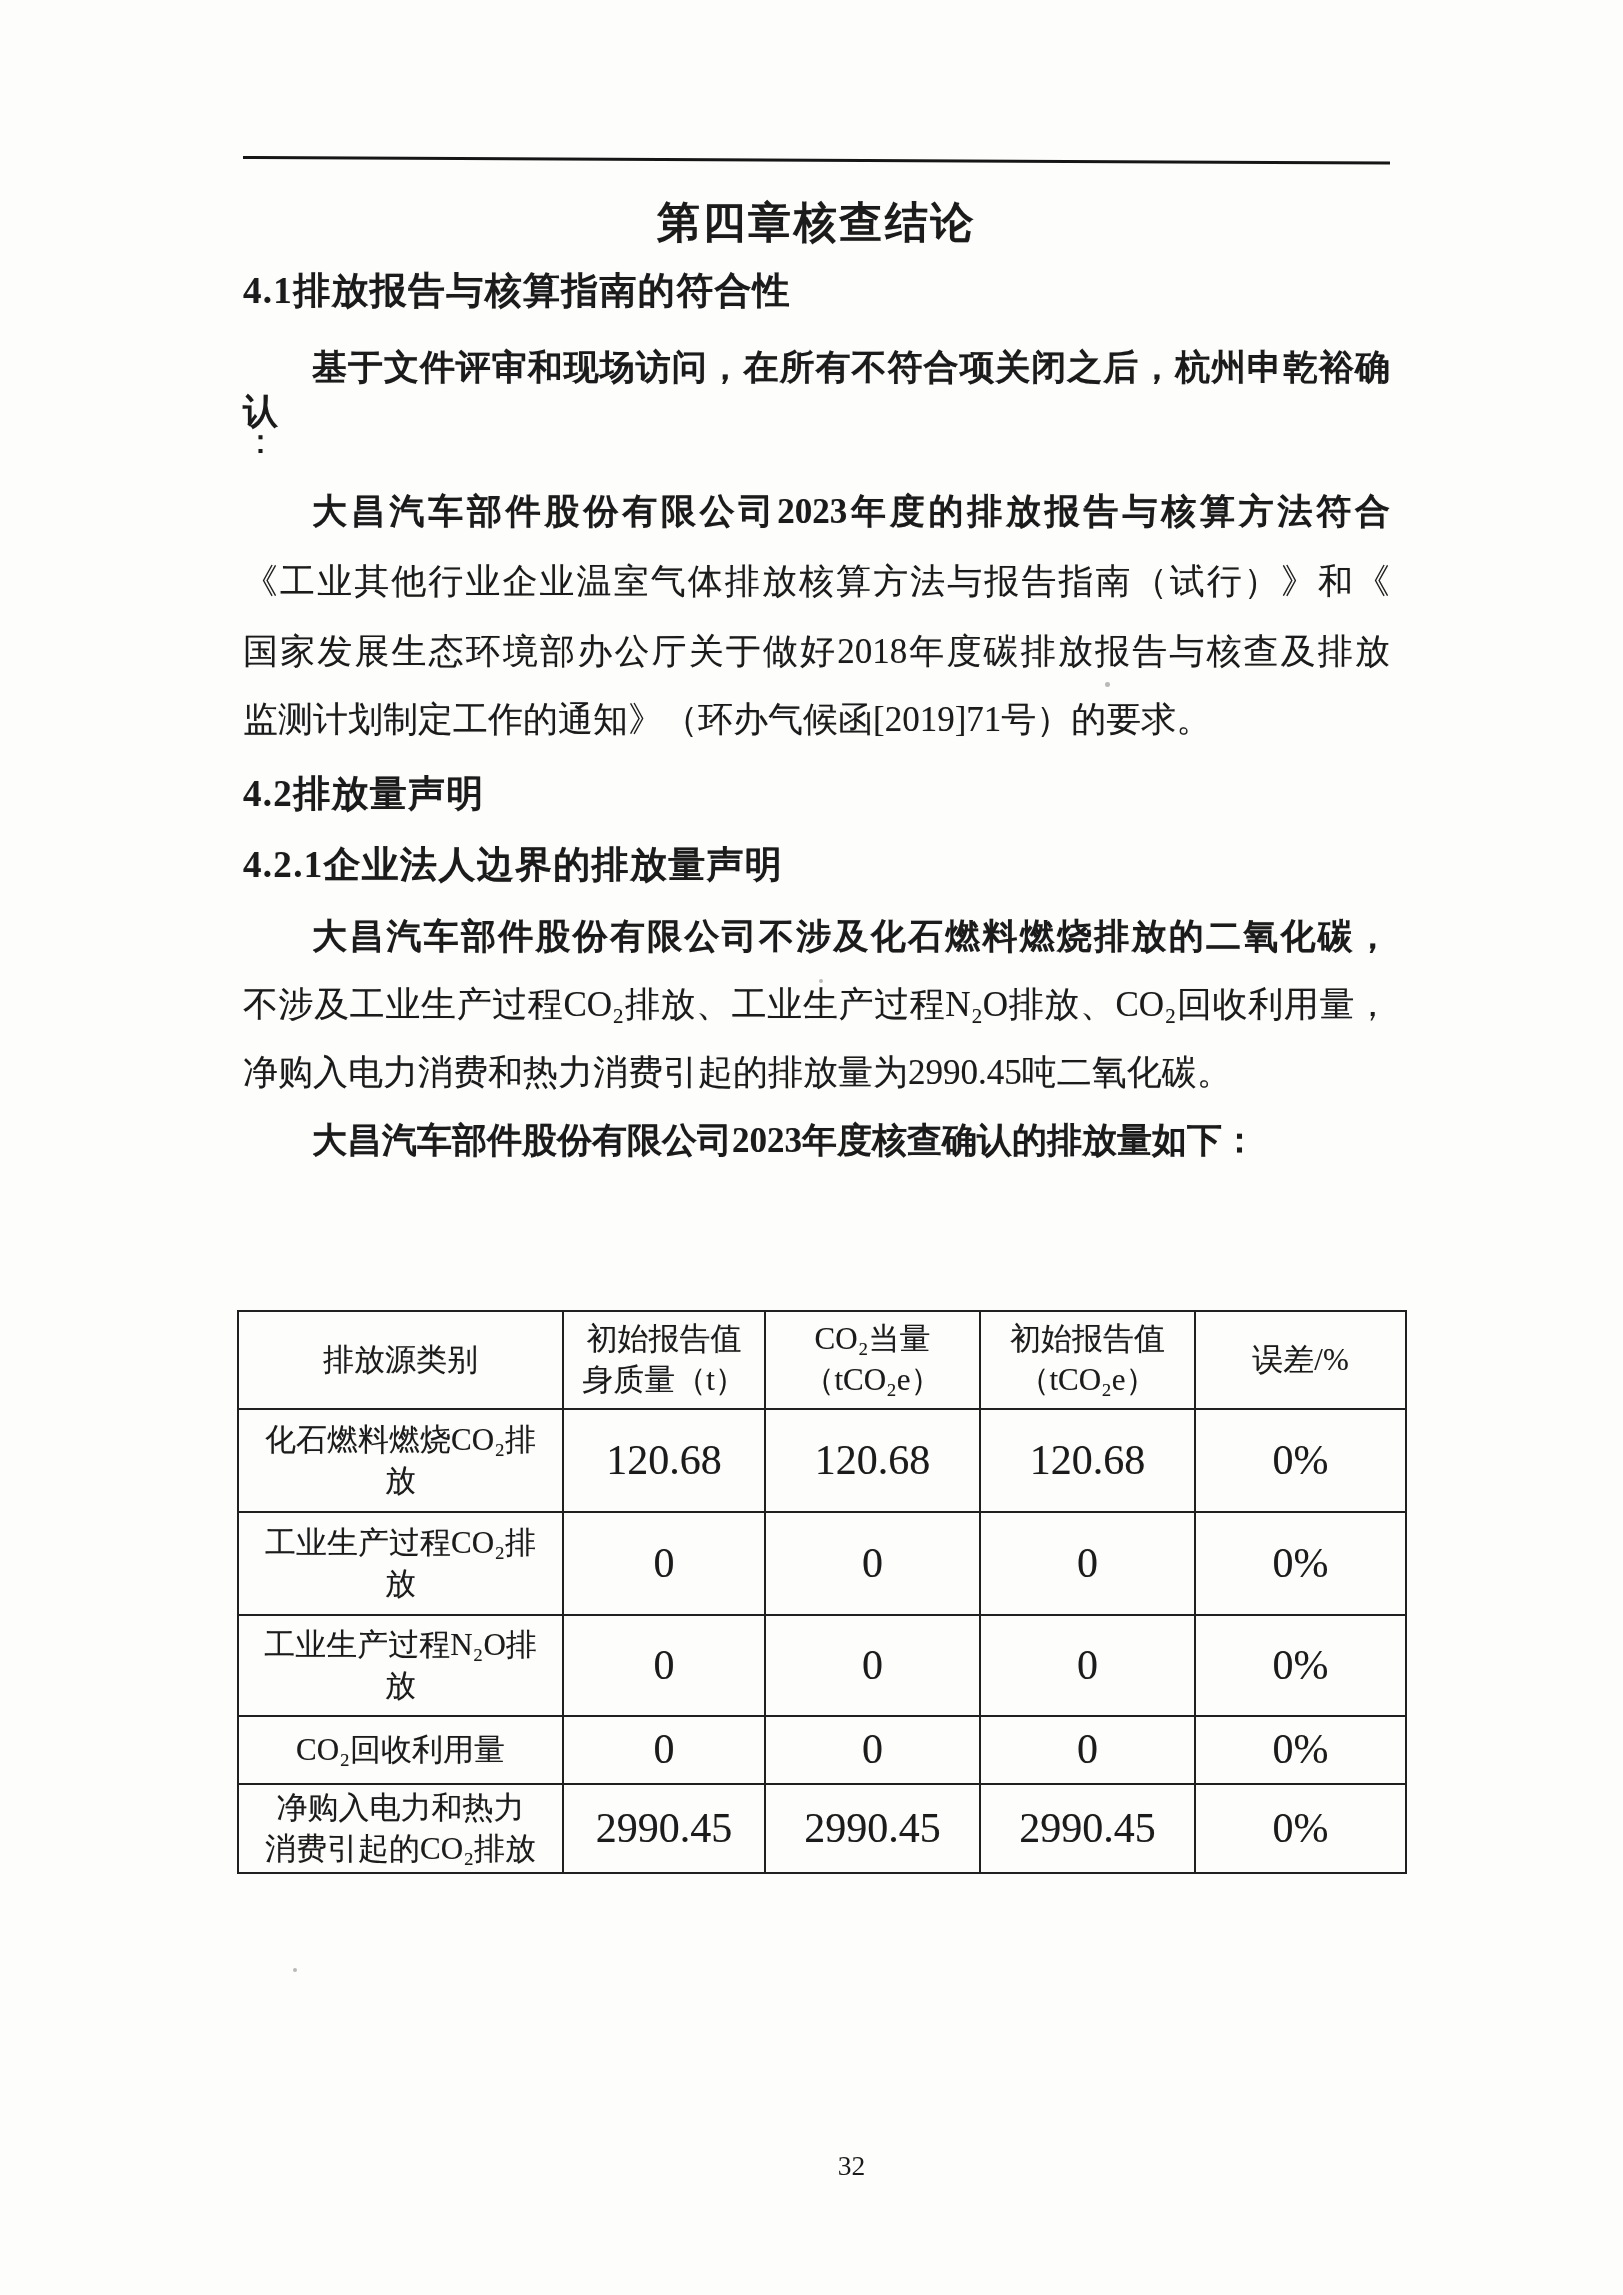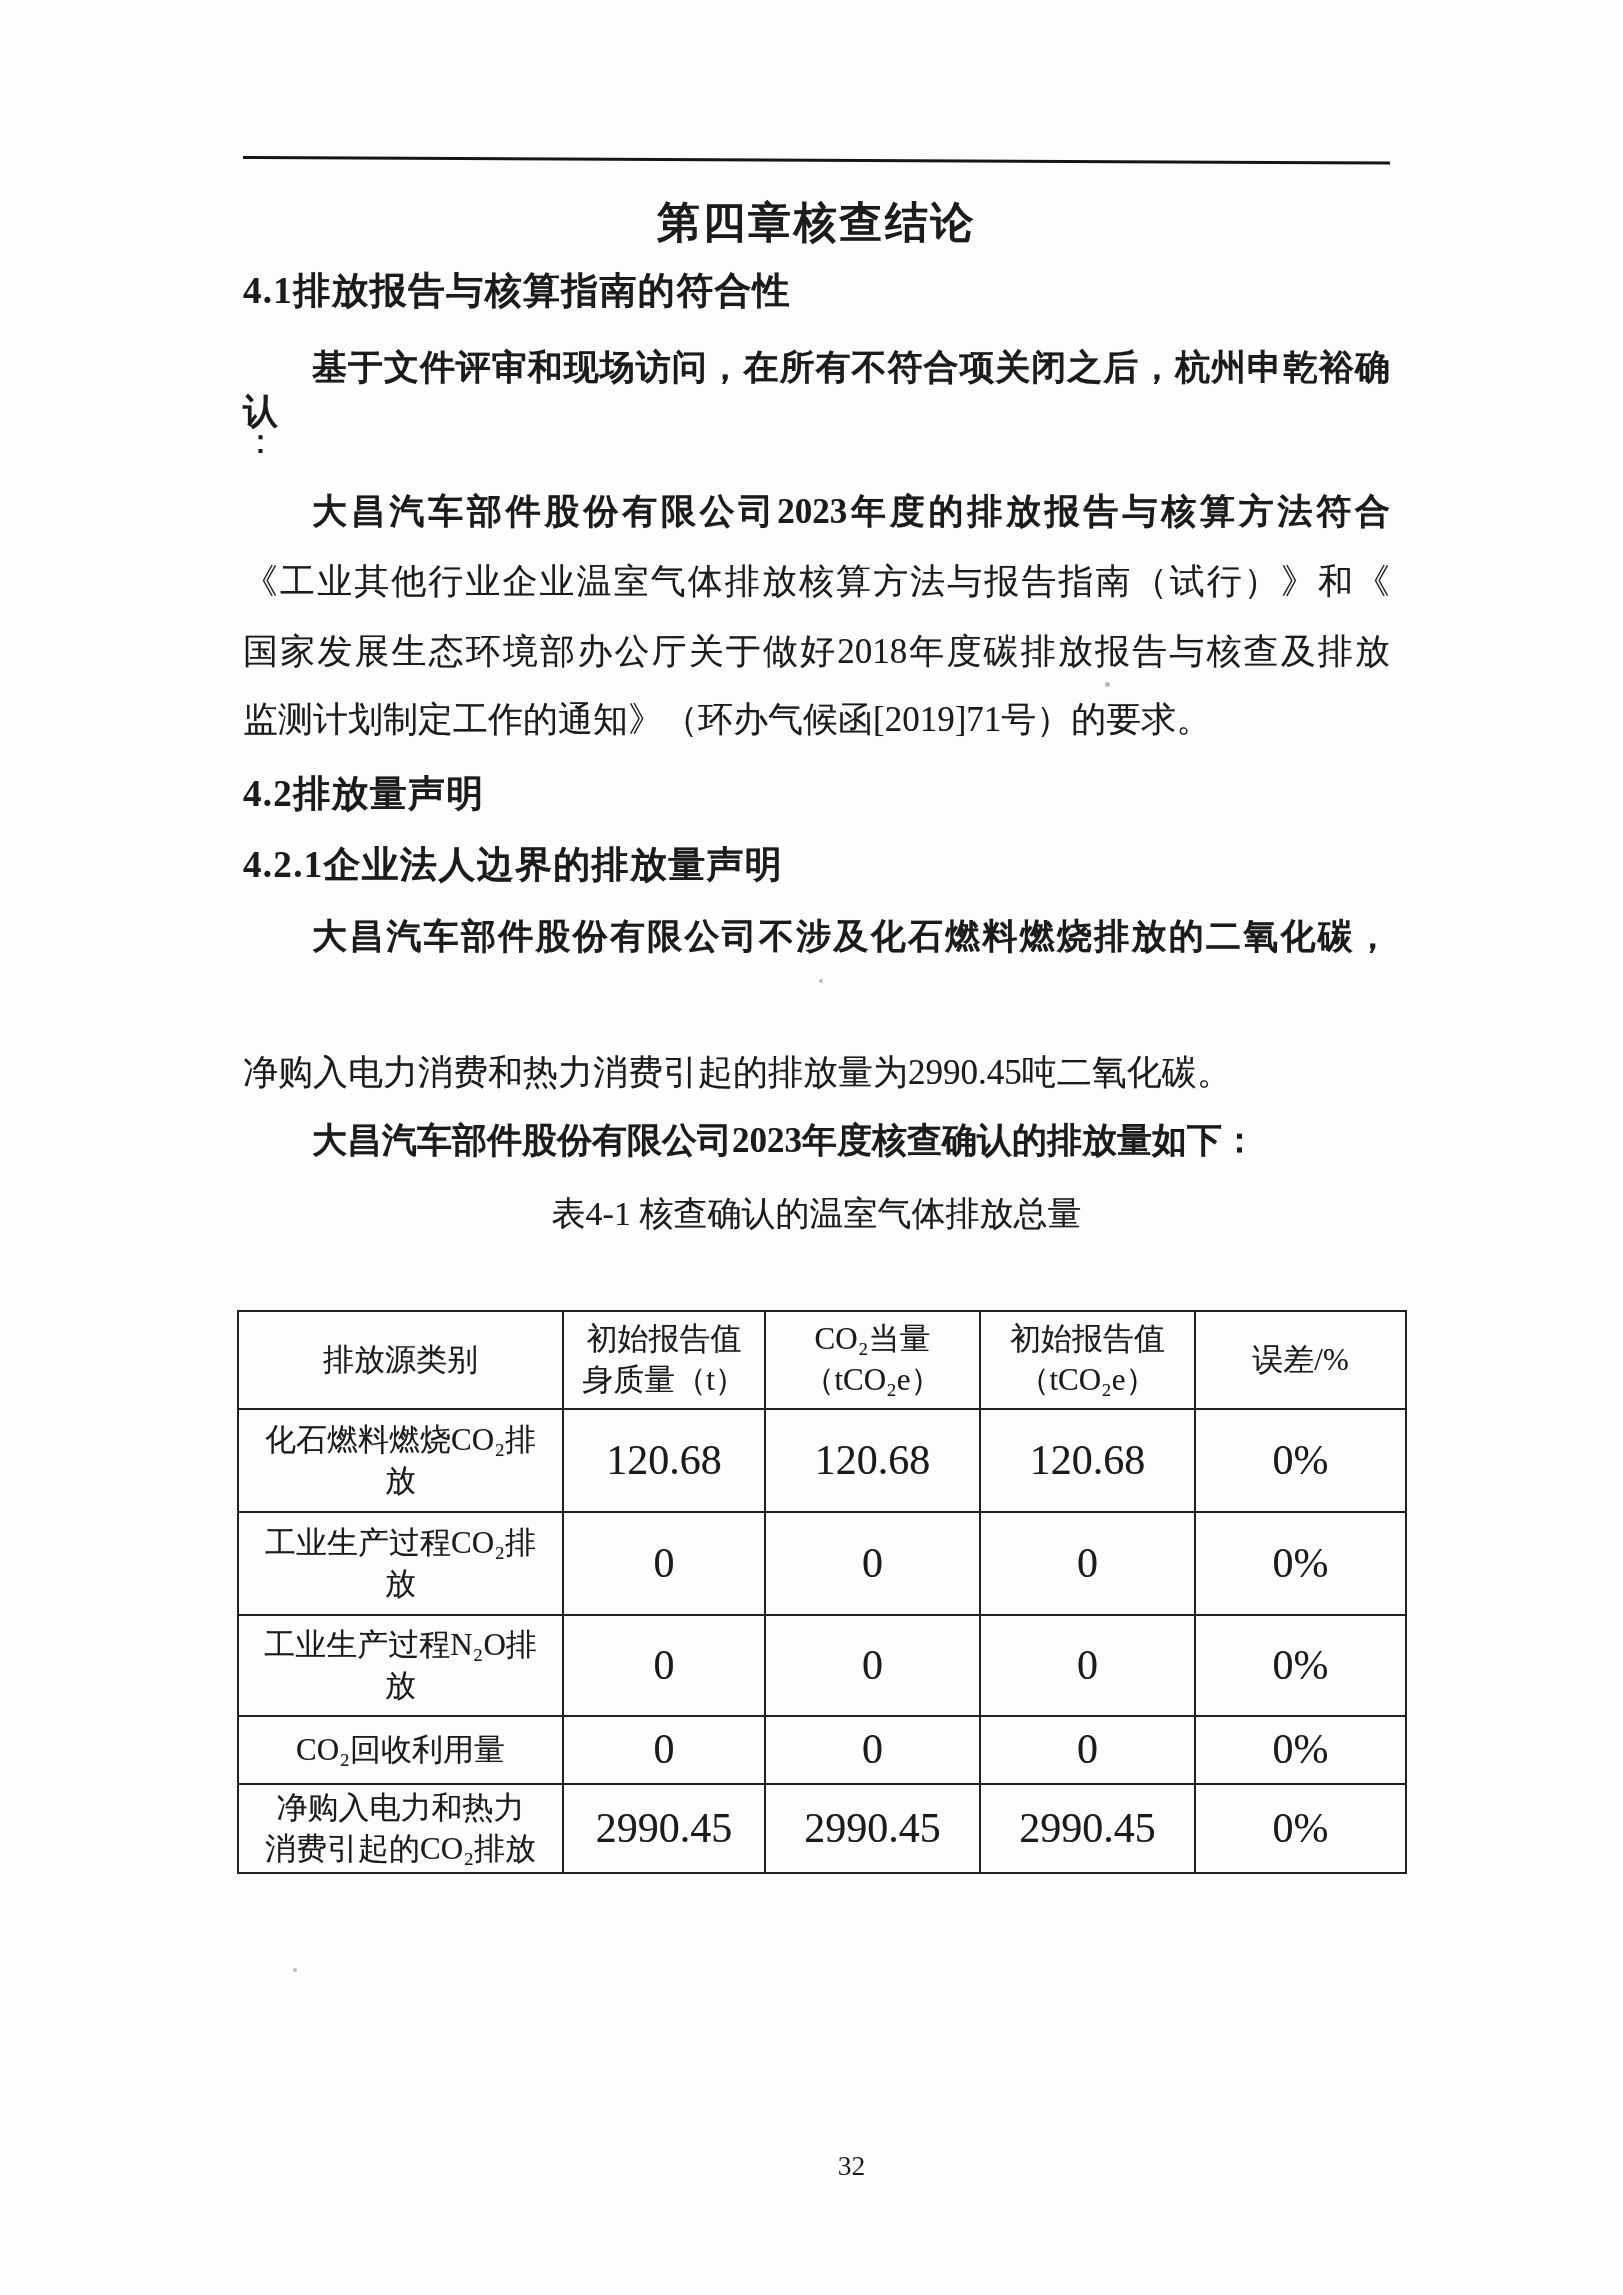--- a/index.html
+++ b/index.html
@@ -50,24 +50,24 @@
 
   <div class="txt j ind" style="top:490px">大昌汽车部件股份有限公司2023年度的排放报告与核算方法符合</div>
   <div class="txt j" style="top:560px">《工业其他行业企业温室气体排放核算方法与报告指南（试行）》和《</div>
   <div class="txt j" style="top:630px">国家发展生态环境部办公厅关于做好2018年度碳排放报告与核查及排放</div>
   <div class="txt" style="top:698px">监测计划制定工作的通知》（环办气候函[2019]71号）的要求。</div>
 
   <div class="txt heading" style="top:771px">4.2排放量声明</div>
   <div class="txt heading" style="top:842px">4.2.1企业法人边界的排放量声明</div>
 
   <div class="txt j ind" style="top:915px">大昌汽车部件股份有限公司不涉及化石燃料燃烧排放的二氧化碳，</div>
+  <div class="txt j" style="top:983px">不涉及工业生产过程CO₂排放、工业生产过程N₂O排放、CO₂回收利用量，</div>
   <div class="txt" style="top:1051px">净购入电力消费和热力消费引起的排放量为2990.45吨二氧化碳。</div>
   <div class="txt ind" style="top:1119px">大昌汽车部件股份有限公司2023年度核查确认的排放量如下：</div>
 
-  <div class="txt" id="table-caption" style="top:1193px">表4-1 核查确认的温室气体排放总量</div>
 
   <table>
     <colgroup>
       <col style="width:325px">
         <col style="width:202px">
         <col style="width:215px">
       <col style="width:215px">
         <col style="width:211px">
     </colgroup>
     <tbody>

